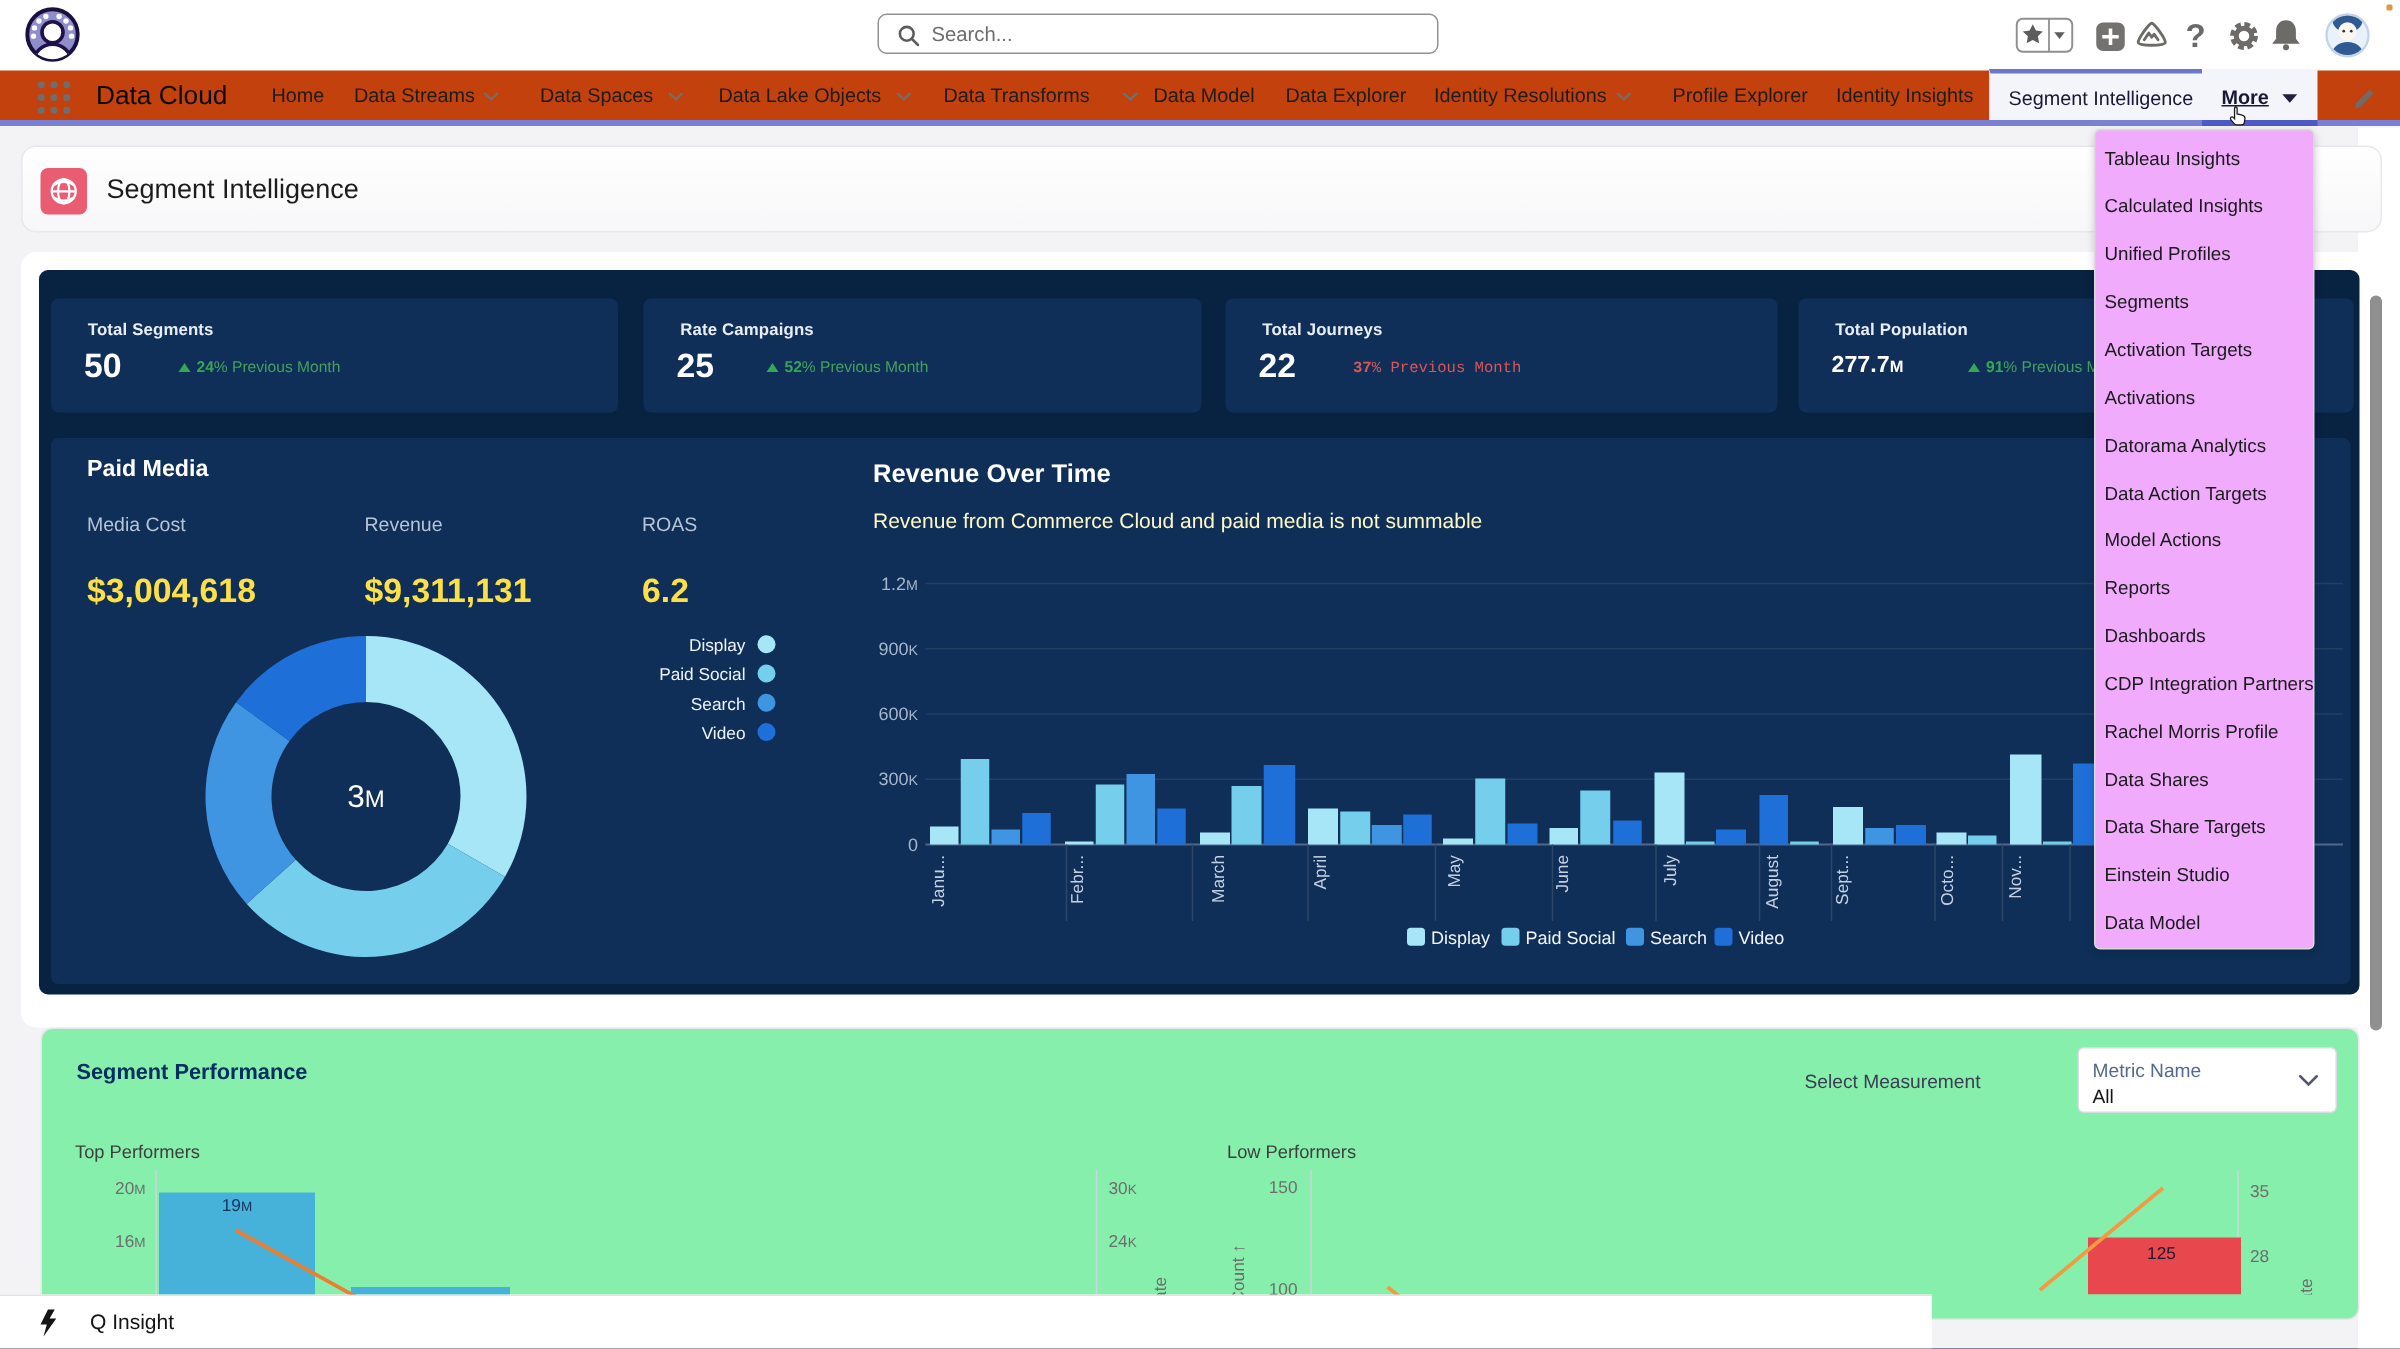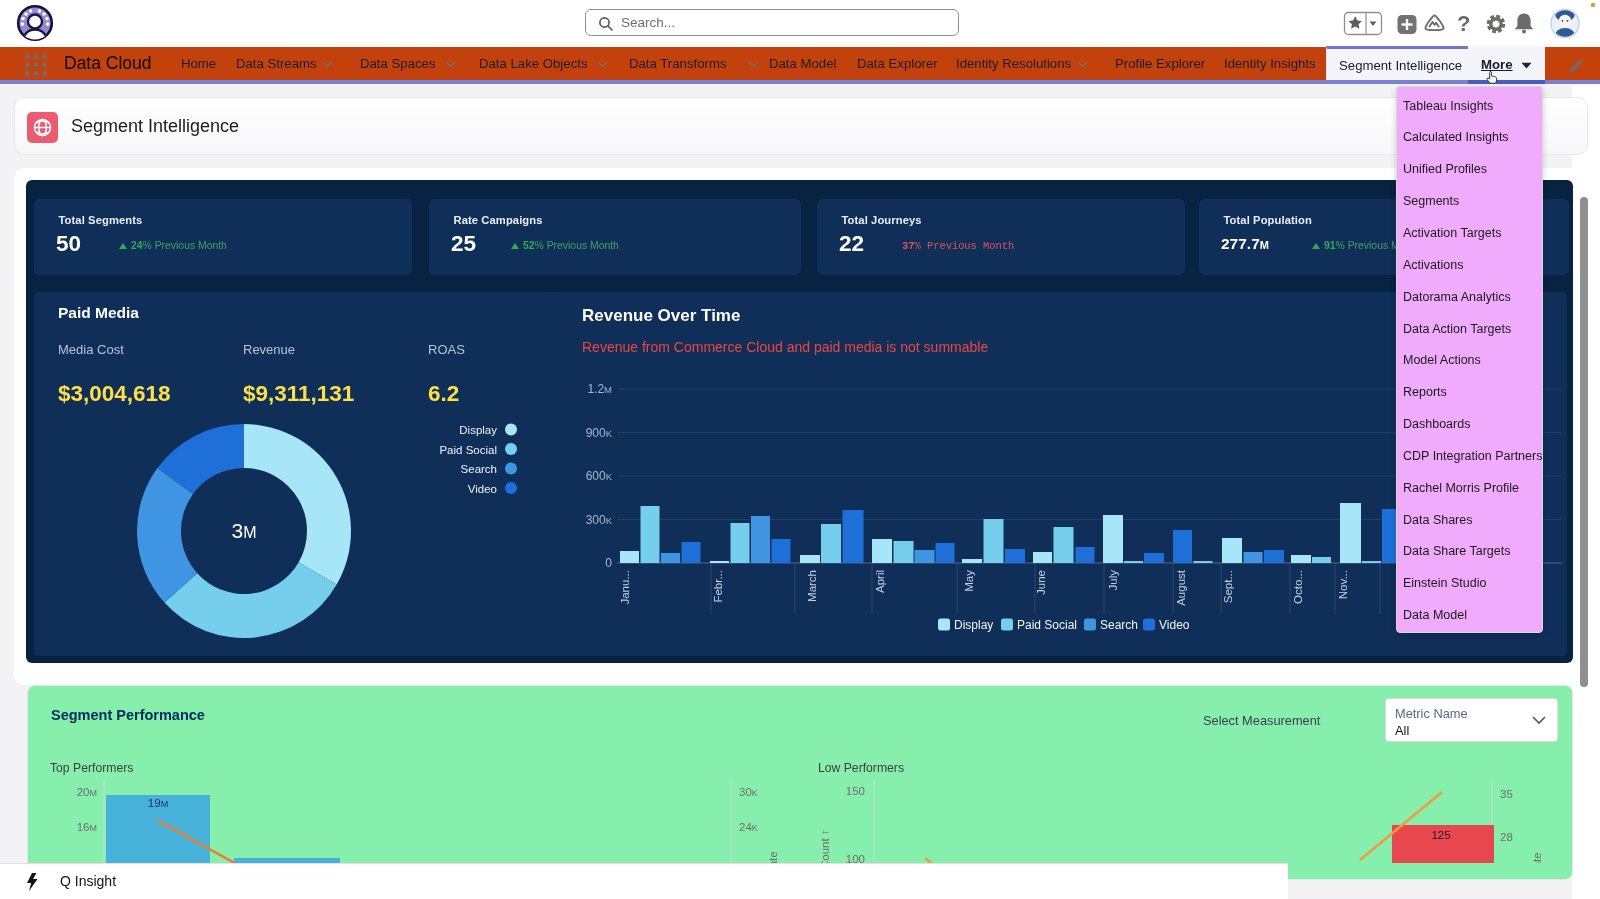--- a/index.html
+++ b/index.html
@@ -255,21 +255,21 @@
 </g>
 <circle cx="477" cy="137.5" r="6" fill="#a7e6f6"></circle>
 <circle cx="477" cy="157" r="6" fill="#75cfec"></circle>
 <circle cx="477" cy="176.5" r="6" fill="#3f95e2"></circle>
 <circle cx="477" cy="196" r="6" fill="#1f6fd8"></circle>
 </svg>
 </div>
 
 <div id="rotcard">
 <div class="ctitle" style="left:32px;top:14px;font-size:17px">Revenue Over Time</div>
-<div class="clabel" style="left:32px;top:47px;font-size:14px;color:#ef4444">Revenue from Commerce Cloud and paid media is not summable</div>
+<div class="clabel" style="left:32px;top:47px;font-size:14px;color:#fef9c3">Revenue from Commerce Cloud and paid media is not summable</div>
 <svg class="abs" style="left:0;top:0" width="1017" height="364" viewBox="0 0 1017 364">
 <g stroke="#243f60" stroke-width="1">
 <line x1="67" y1="97" x2="1012" y2="97"></line>
 <line x1="67" y1="140.5" x2="1012" y2="140.5"></line>
 <line x1="67" y1="184" x2="1012" y2="184"></line>
 <line x1="67" y1="227.5" x2="1012" y2="227.5"></line>
 </g>
 <line x1="67" y1="271" x2="1012" y2="271" stroke="#51688a" stroke-width="1.2"></line>
 <g font-size="12" fill="#a6b6cd" text-anchor="end">
 <text x="62" y="101">1.2<tspan font-size="9.5">M</tspan></text>

